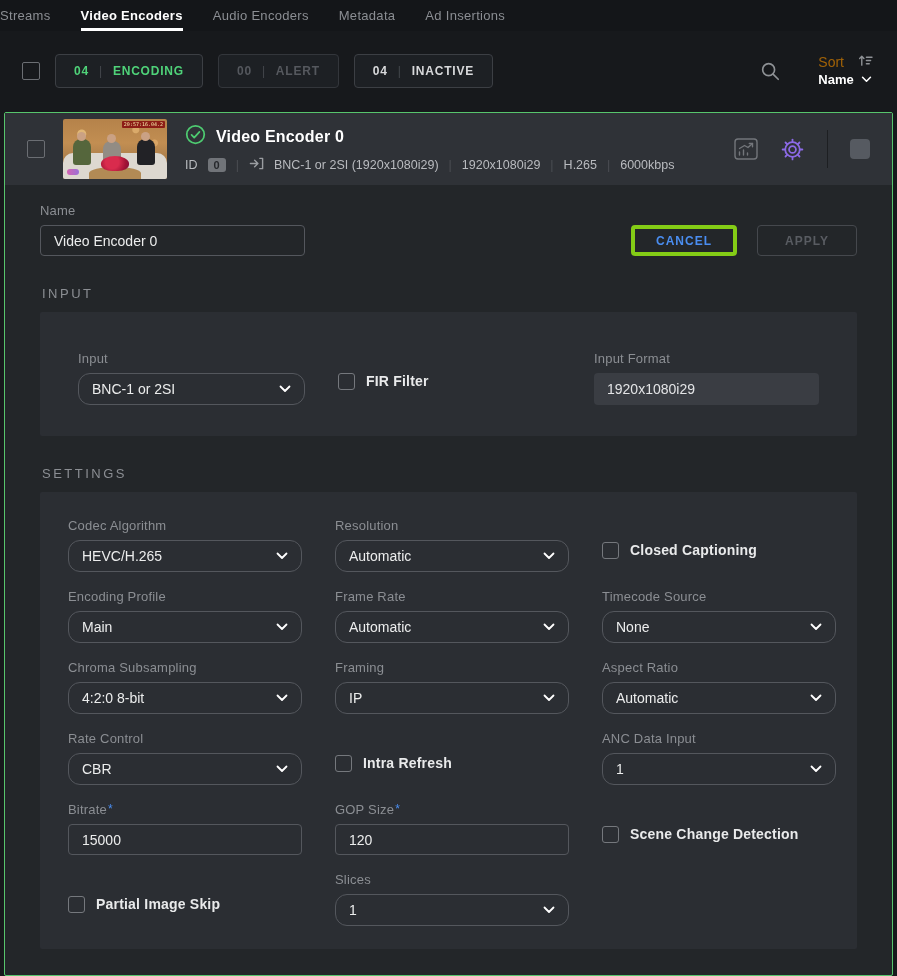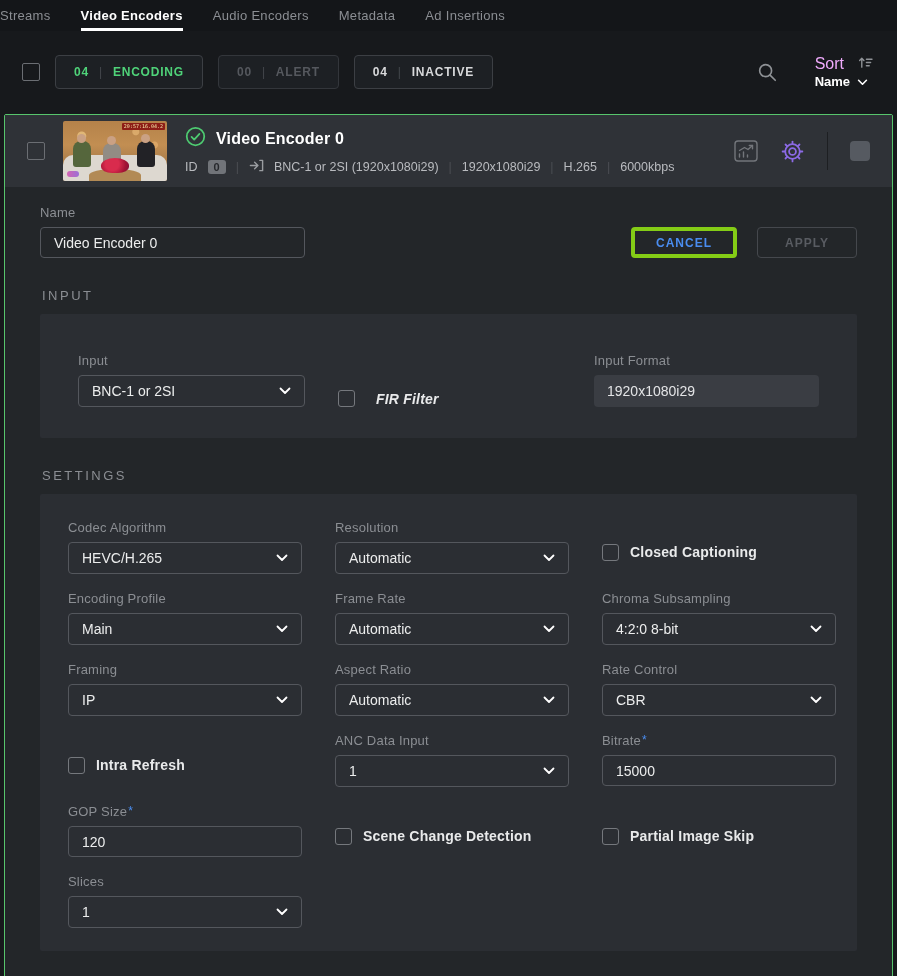--- a/index.html
+++ b/index.html
@@ -16,21 +16,21 @@
   
   .toolbar { display:flex; align-items:center; padding:23px 20px 20px 22px; gap:15px;justify-content:center; }
   .checkbox { width:18px; height:18px; border:1.5px solid #6b6e73; border-radius:2px; background:transparent; flex:none; }
   .filter-btn { display:flex; align-items:center; gap:10px; height:34px; padding:0 18px; border:1px solid #3c3f44; border-radius:4px; background:#1d2024; font-size:12px; font-weight:bold; letter-spacing:.8px; cursor:pointer; }
   .filter-btn .sep { color:#44474c; font-weight:normal; }
   .filter-btn.encoding { color:#4fd279; }
   .filter-btn.alert { color:#55585e; border-color:#33363b; }
   .filter-btn.inactive { color:#d8d9db; }
   .toolbar-spacer { flex:1; }
   .sort-block { text-align:left; line-height:1.25; margin-right:4px; }
-  .sort-row1 { font-size:16px; color:#f0abfc; display:flex; align-items:center; gap:14px; }
+  .sort-row1 { font-size:14px; color:#a16207; display:flex; align-items:center; gap:14px; }
   .sort-row2 { font-size:13px; color:#ffffff; font-weight:bold; display:flex; align-items:center; gap:7px; cursor:pointer; }
 
   
   .card { margin:4px 4px 0 4px; border:1px solid #57c56c; background:#232629; border-radius:2px; }
   .card-header { display:flex; align-items:center; background:#2f3237; padding:6px 22px 6px 22px; height:72px; gap:18px; }
   .thumb { width:104px; height:60px; border-radius:2px; position:relative; overflow:hidden; flex:none;
     background:
       radial-gradient(circle at 18% 25%, rgba(255,220,150,.55) 0 4px, transparent 5px),
       radial-gradient(circle at 70% 18%, rgba(255,210,140,.45) 0 3px, transparent 4px),
       radial-gradient(circle at 88% 40%, rgba(255,200,130,.4) 0 3px, transparent 4px),
@@ -55,36 +55,36 @@
   .head-actions { margin-left:auto; display:flex; align-items:center; gap:22px; }
   .v-divider { width:1px; height:38px; background:#1d1f22; }
   .stop-btn { width:20px; height:20px; border-radius:4px; background:#565a61; cursor:pointer; }
   .icon-btn { display:flex; align-items:center; cursor:pointer; }
 
   
   .card-body { padding:18px 35px 26px 35px; }
   .field-label { font-size:13px; color:#8b8e93; margin-bottom:7px; letter-spacing:.2px; }
   .req { color:#4a8df0; font-size:12px; vertical-align:top; margin-left:1px; }
   .text-input { height:31px; width:100%; background:transparent; border:1px solid #54575d; border-radius:4px; color:#eceded; font-size:14px; padding:0 13px; font-family:inherit; outline:none; }
-  .select { height:32px; border:1px solid #54575d; border-radius:4px; display:flex; align-items:center; justify-content:space-between; padding:0 13px; color:#eceded; font-size:14px; cursor:pointer; background:transparent; }
+  .select { height:32px; border:1px solid #54575d; border-radius:12px; display:flex; align-items:center; justify-content:space-between; padding:0 13px; color:#eceded; font-size:14px; cursor:pointer; background:transparent; }
   .readonly-input { height:32px; background:#3a3d43; border-radius:4px; display:flex; align-items:center; padding:0 13px; color:#e3e4e6; font-size:14px; }
 
   .name-row { display:flex; align-items:flex-end; }
   .name-col { width:265px; }
   .btn-group { margin-left:auto; display:flex; gap:20px; }
   .btn { height:31px; border-radius:4px; font-size:12px; font-weight:bold; letter-spacing:1px; background:transparent; cursor:pointer; font-family:inherit; }
   .btn.cancel { width:106px; border:4px solid #84cc16; color:#4a8df0; }
   .btn.apply { width:100px; border:1px solid #45484d; color:#595c62; }
 
   .section-title { font-size:13px; color:#8b8e93; letter-spacing:2.5px; margin:30px 0 11px 2px; }
   .panel { background:#2b2e33; border-radius:2px; }
 
   .input-panel { display:flex; align-items:flex-end; padding:39px 38px 31px 38px; }
   .input-col { width:227px; }
-  .cb-field { display:flex; align-items:flex-end; gap:21px; height:32px;font-style:italic; }
+  .cb-field { display:flex; align-items:flex-start; gap:11px; height:32px; }
   .cb-box { width:17px; height:17px; border:1.5px solid #75787d; border-radius:3px; flex:none; }
   .cb-label { font-size:14px; color:#e9eaeb; font-weight:bold; letter-spacing:.2px; }
   .fir-col { margin-left:33px; }
   .format-col { margin-left:auto; width:225px; }
 
   .settings-grid { display:grid; grid-template-columns:234px 234px 234px; column-gap:33px; row-gap:17px; padding:26px 22px 23px 28px; }
   .cell-cb { display:flex; align-items:center; gap:11px; height:32px; margin-top:16px; }
 
   .chev svg { display:block; }
 </style>
@@ -307,20 +307,31 @@
             <div class="field-label">Frame Rate</div>
             <div class="select">
               <span>Automatic</span>
               <span class="chev">
                   <svg width="12" height="8" viewBox="0 0 12 8" fill="none" stroke="#ffffff" stroke-width="1.8" stroke-linecap="round" stroke-linejoin="round">
                     <path d="M1.5 1.5 L6 6 L10.5 1.5"></path>
                   </svg>
                 </span>
             </div>
           </div>
+          <div>
+            <div class="field-label">Timecode Source</div>
+            <div class="select">
+              <span>None</span>
+              <span class="chev">
+                  <svg width="12" height="8" viewBox="0 0 12 8" fill="none" stroke="#ffffff" stroke-width="1.8" stroke-linecap="round" stroke-linejoin="round">
+                    <path d="M1.5 1.5 L6 6 L10.5 1.5"></path>
+                  </svg>
+                </span>
+            </div>
+          </div>
 
           <div>
             <div class="field-label">Chroma Subsampling</div>
             <div class="select">
               <span>4:2:0 8-bit</span>
               <span class="chev">
                   <svg width="12" height="8" viewBox="0 0 12 8" fill="none" stroke="#ffffff" stroke-width="1.8" stroke-linecap="round" stroke-linejoin="round">
                     <path d="M1.5 1.5 L6 6 L10.5 1.5"></path>
                   </svg>
                 </span>

